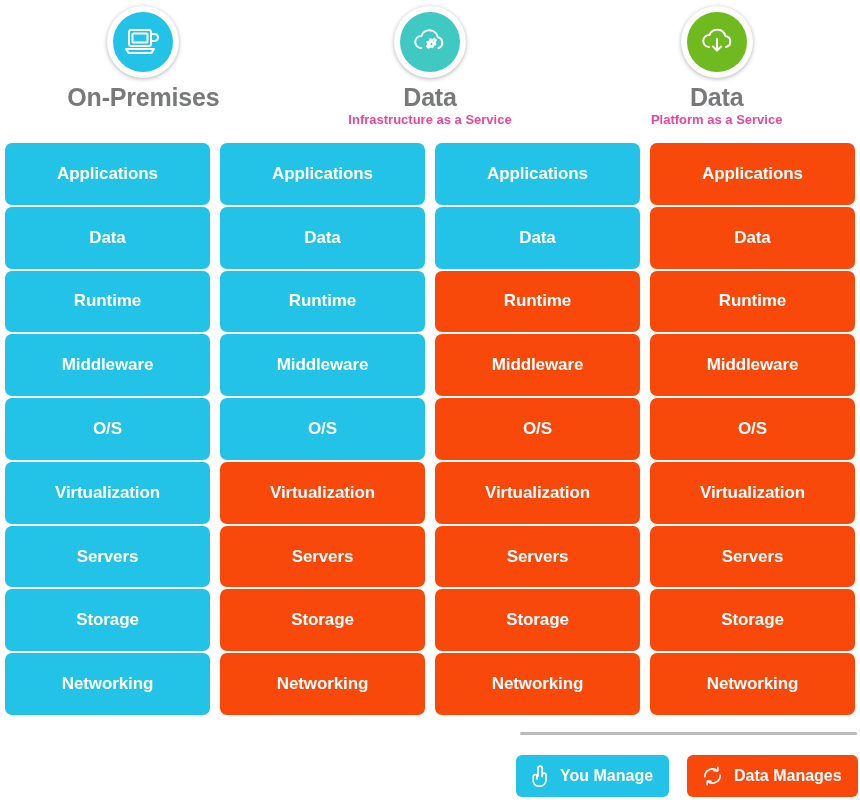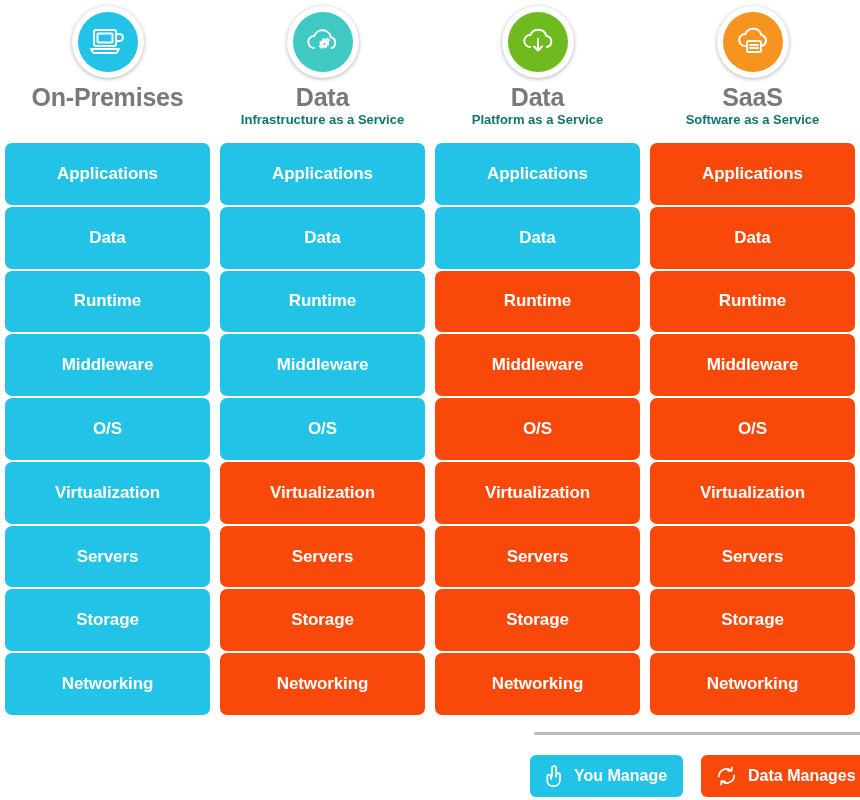--- a/index.html
+++ b/index.html
@@ -60,21 +60,21 @@
     font-weight: bold;
     color: #77797b;
     letter-spacing: -0.2px;
     line-height: 1.05;
     white-space: nowrap;
   }
   .col-sub {
     margin-top: 2px;
     font-size: 13px;
     font-weight: bold;
-    color: #0f766e;
+    color: #ec4899;
     white-space: nowrap;
   }
 
   
   .grid {
     position: absolute;
     top: 143px;
     left: 0;
     width: 860px;
     height: 572px;
@@ -101,21 +101,21 @@
     letter-spacing: -0.1px;
     box-sizing: border-box;
     user-select: none;
   }
   .cell.you   { background: #22c3e6; }
   .cell.other { background: #f9490a; }
 
   
   .footer {
     position: absolute;
-    left: 14px;
+    left: 0;
     top: 722px;
     width: 756px;
     height: 78px;
   }
   .divider {
     position: absolute;
     left: 520px;
     top: 10px;
     width: 337px;
     height: 3px;
@@ -187,33 +187,20 @@
           <path d="M12 23 a6 6 0 0 1 0.4 -12 a8.5 8.5 0 0 1 16 1 a5.6 5.6 0 0 1 0.6 11"></path>
           <path d="M20 15 v11"></path>
           <path d="M16 22.5 l4 4 4 -4"></path>
         </svg>
       </div>
     </div>
     <div class="col-title">Data</div>
     <div class="col-sub">Platform as a Service</div>
   </div>
 
-  <div class="header-col">
-    <div class="icon-circle">
-      <div class="icon-inner" style="background:#f79420;">
-        <svg width="40" height="36" viewBox="0 0 40 36" fill="none" stroke="#ffffff" stroke-width="2" stroke-linecap="round" stroke-linejoin="round">
-          <path d="M12 22 a6 6 0 0 1 0.4 -12 a8.5 8.5 0 0 1 16 1 a5.6 5.6 0 0 1 1.2 10.6"></path>
-          <rect x="14" y="17" width="14" height="11" rx="1.5"></rect>
-          <path d="M17 21 h8 M17 24 h8"></path>
-        </svg>
-      </div>
-    </div>
-    <div class="col-title">SaaS</div>
-    <div class="col-sub">Software as a Service</div>
-  </div>
 
 </div>
 
 <div class="grid">
 
   <div class="grid-col">
     <div class="cell you">Applications</div>
     <div class="cell you">Data</div>
     <div class="cell you">Runtime</div>
     <div class="cell you">Middleware</div>

